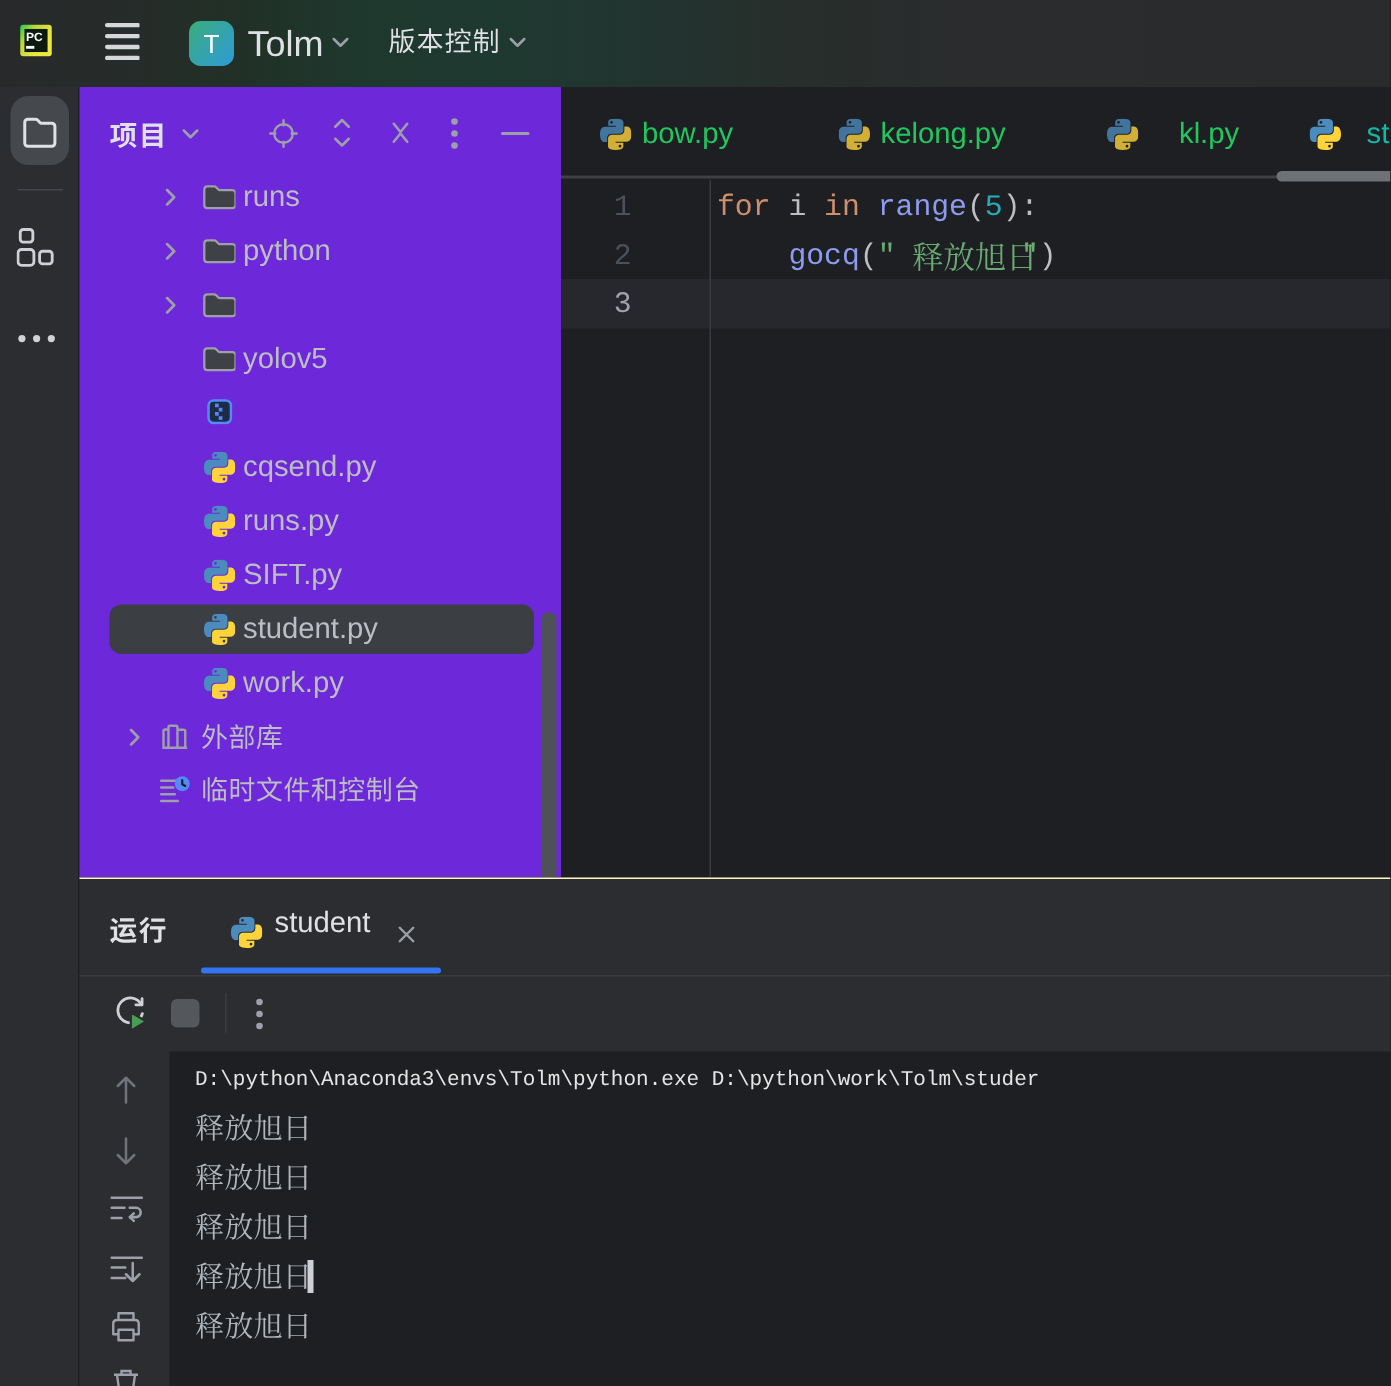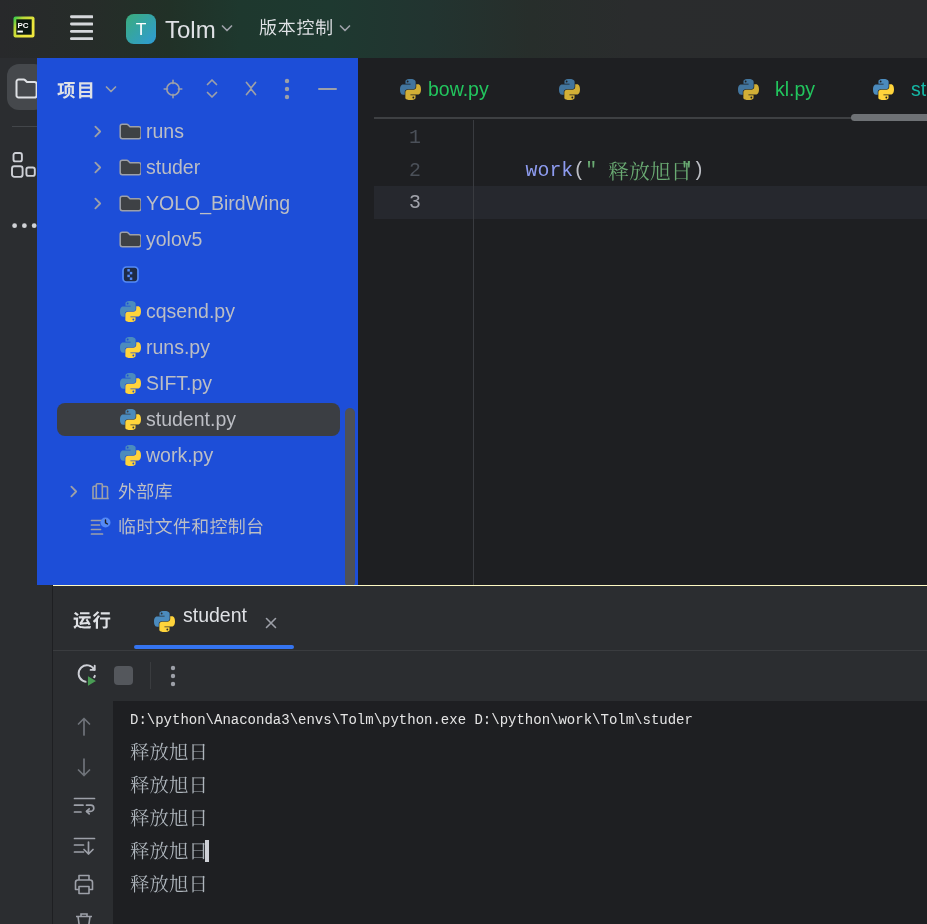--- a/index.html
+++ b/index.html
@@ -1,20 +1,20 @@
 <!DOCTYPE html>
 <html><head><meta charset="utf-8"><style>
 *{margin:0;padding:0;box-sizing:border-box}
 html,body{width:927px;height:924px;background:#1E1F22;overflow:hidden;position:relative;
  font-family:"Liberation Sans",sans-serif;-webkit-font-smoothing:antialiased}
 .abs{position:absolute}
 #topbar{left:0;top:0;width:927px;height:58px;
  background:linear-gradient(to right,#28292B 0px,#262C29 90px,#213127 170px,#1E382E 240px,#1E3930 330px,#223430 430px,#272E2B 530px,#2A2C2D 630px,#2A2B2D 927px)}
 #stripe{left:0;top:58px;width:53px;height:866px;background:#2B2D30;border-right:1px solid #1E1F22}
-#project{left:37px;top:58px;width:321px;height:527px;background:#1d4ed8}
+#project{left:53px;top:58px;width:321px;height:527px;background:#6d28d9}
 #editor{left:374px;top:58px;width:553px;height:527px;background:#1E1F22}
 #bottom{left:53px;top:585px;width:874px;height:339px;background:#2B2D30;border-top:1px solid #fef9c3}
 .mono{font-family:"Liberation Mono",monospace}
 .row{position:absolute;height:33px;line-height:33px;font-size:19.5px;color:#BCBEC4;white-space:pre}
 .tabtxt{position:absolute;font-size:19.5px;color:#22c55e;line-height:62px;white-space:pre}
 </style></head><body>
 <svg width="0" height="0" style="position:absolute">
     <defs>
 <symbol id="py" viewBox="0 0 110 110">
 <path fill="#4B8BBE" d="M54.9 0C26.8 0 28.6 12.2 28.6 12.2l0 12.7h26.8v3.8H17.9S0 26.6 0 54.9c0 28.3 15.7 27.3 15.7 27.3h9.3V69s-0.5-15.7 15.4-15.7h26.6s14.9 0.3 14.9-14.4V14.9S84.2 0 54.9 0zM40.1 8.5a4.8 4.8 0 1 1 0 9.6 4.8 4.8 0 0 1 0-9.6z"></path>
@@ -132,28 +132,27 @@
     <svg class="abs" style="left:82px;top:65px" width="22" height="17" viewBox="0 0 22 17">
       <use href="#folder"></use>
     </svg>
     <div class="row" style="left:109px;top:57px">runs</div>
     <svg class="abs" style="left:52px;top:101px" width="17" height="17">
       <use href="#chevR"></use>
     </svg>
     <svg class="abs" style="left:82px;top:101px" width="22" height="17" viewBox="0 0 22 17">
       <use href="#folder"></use>
     </svg>
-    <div class="row" style="left:109px;top:93px">studer</div>
+    <div class="row" style="left:109px;top:93px">python</div>
     <svg class="abs" style="left:52px;top:137px" width="17" height="17">
       <use href="#chevR"></use>
     </svg>
     <svg class="abs" style="left:82px;top:137px" width="22" height="17" viewBox="0 0 22 17">
       <use href="#folder"></use>
     </svg>
-    <div class="row" style="left:109px;top:129px">YOLO_BirdWing</div>
     <svg class="abs" style="left:82px;top:173px" width="22" height="17" viewBox="0 0 22 17">
       <use href="#folder"></use>
     </svg>
     <div class="row" style="left:109px;top:165px">yolov5</div>
     <svg class="abs" style="left:85px;top:208px" width="17" height="17" viewBox="0 0 20 20">
 <rect x="1.2" y="1.2" width="17.6" height="17.6" rx="4" fill="#1E2B45" stroke="#548AF7" stroke-width="2"></rect>
 <g fill="#548AF7">
         <rect x="6.3" y="3.6" width="2.9" height="2.9"></rect>
         <rect x="9.2" y="6.9" width="2.9" height="2.9"></rect>
         <rect x="6.3" y="10.2" width="2.9" height="2.9"></rect>
@@ -206,35 +205,37 @@
   </div>
 <div id="editor" class="abs">
     <div class="abs" style="left:0;top:128px;width:553px;height:33px;background:#26282E"></div>
     <svg class="abs" style="left:26px;top:21px;opacity:.8" width="21" height="21">
       <use href="#py"></use>
     </svg>
     <div class="tabtxt" style="left:54px;top:0">bow.py</div>
     <svg class="abs" style="left:185px;top:21px;opacity:.8" width="21" height="21">
       <use href="#py"></use>
     </svg>
+    <div class="tabtxt" style="left:213px;top:0">kelong.py</div>
     <svg class="abs" style="left:364px;top:21px;opacity:.8" width="21" height="21">
       <use href="#py"></use>
     </svg>
-    <div class="tabtxt" style="left:401px;top:0">kl.py</div>
+    <div class="tabtxt" style="left:412px;top:0">kl.py</div>
     <svg class="abs" style="left:499px;top:21px" width="21" height="21">
       <use href="#py"></use>
     </svg>
     <div class="tabtxt" style="left:537px;top:0;color:#14b8a6">stu</div>
     <div class="abs" style="left:0;top:58.5px;width:553px;height:2.5px;background:#3E4043"></div>
     <div class="abs" style="left:477px;top:56px;width:76px;height:7px;background:#6E7175;border-radius:3.5px 0 0 3.5px"></div>
     <div class="abs" style="left:99px;top:62px;width:1px;height:465px;background:#393B40"></div>
     <div class="row mono" style="left:0;top:63px;width:47px;text-align:right;color:#4B5059;font-size:19.83px">1</div>
     <div class="row mono" style="left:0;top:96px;width:47px;text-align:right;color:#4B5059;font-size:19.83px">2</div>
     <div class="row mono" style="left:0;top:128px;width:47px;text-align:right;color:#A1A3AB;font-size:19.83px">3</div>
-    <div class="row mono" style="left:104px;top:96px;font-size:19.83px">    <span style="color:#8D9BEF">work</span>(<span style="color:#6AAB73">"</span><span id="edstr" style="display:inline-block;width:83.6px;vertical-align:top"></span><span style="color:#6AAB73">"</span>)</div>
+    <div class="row mono" style="left:104px;top:63px;font-size:19.83px"><span style="color:#CF8E6D">for</span> i <span style="color:#CF8E6D">in</span> <span style="color:#8D9BEF">range</span>(<span style="color:#2AACB8">5</span>):</div>
+    <div class="row mono" style="left:104px;top:96px;font-size:19.83px">    <span style="color:#8D9BEF">gocq</span>(<span style="color:#6AAB73">"</span><span id="edstr" style="display:inline-block;width:83.6px;vertical-align:top"></span><span style="color:#6AAB73">"</span>)</div>
     <svg class="abs" style="left:233.5px;top:103px" width="88" height="26">
       <path d="M9.1 4.0 7.2 3.3C7.0 4.3 6.5 6.4 6.0 7.7L6.3 7.8C7.1 6.7 7.9 5.2 8.3 4.4C8.8 4.4 9.0 4.2 9.1 4.0ZM1.8 3.9 1.5 4.0C1.9 4.9 2.2 6.3 2.2 7.4C3.2 8.5 4.6 6.2 1.8 3.9ZM16.9 9.9 16.0 11.1H14.2V9.3C14.7 9.2 14.9 9.0 14.9 8.7L12.8 8.5V11.1H8.8L9.0 11.7H12.8V14.5H7.7L7.9 15.1H12.8V19.6H13.1C13.6 19.6 14.2 19.3 14.2 19.1V15.1H19.7C20.0 15.1 20.2 15.0 20.2 14.7C19.6 14.1 18.4 13.2 18.4 13.2L17.5 14.5H14.2V11.7H18.1C18.4 11.7 18.6 11.6 18.7 11.4C18.0 10.8 16.9 9.9 16.9 9.9ZM5.5 19.2V10.2C6.2 11.1 7.0 12.2 7.3 13.1C8.6 14.0 9.7 11.5 5.5 9.8V9.0H8.8C9.0 9.0 9.2 8.9 9.3 8.7C8.7 8.1 7.7 7.3 7.7 7.3L6.9 8.4H5.5V2.4C6.4 2.2 7.2 2.0 7.9 1.8C8.2 2.0 8.5 2.0 8.7 1.9L8.8 2.4H9.8C10.5 4.2 11.6 5.6 12.9 6.8C11.5 7.9 9.8 8.8 7.8 9.5L8.0 9.9C10.3 9.3 12.2 8.4 13.7 7.4C15.2 8.4 17.0 9.1 19.0 9.6C19.2 9.0 19.6 8.6 20.2 8.5L20.2 8.3C18.1 8.0 16.3 7.4 14.7 6.6C16.1 5.4 17.1 4.1 17.9 2.5C18.4 2.5 18.6 2.4 18.8 2.3L17.3 0.9L16.4 1.7H8.8L7.4 0.5C6.0 1.2 3.3 2.2 1.0 2.7L1.1 3.1C2.1 3.0 3.3 2.8 4.3 2.6V8.4H0.9L1.0 9.0H4.0C3.4 11.7 2.3 14.5 0.8 16.6L1.1 16.8C2.4 15.5 3.5 13.8 4.3 12.0V19.7H4.5C5.1 19.7 5.5 19.3 5.5 19.2ZM13.7 6.0C12.2 5.1 11.1 3.9 10.3 2.4H16.4C15.8 3.7 14.9 5.0 13.7 6.0Z M25.2 0.6 25.0 0.7C25.7 1.6 26.6 3.0 26.8 4.1C28.2 5.1 29.4 2.4 25.2 0.6ZM30.1 3.5 29.2 4.7H21.7L21.9 5.3H24.4C24.5 10.6 24.1 15.3 21.7 19.4L21.9 19.6C24.5 16.7 25.4 13.1 25.7 9.0H28.8C28.6 14.4 28.2 17.1 27.7 17.6C27.5 17.8 27.3 17.9 26.9 17.9C26.6 17.9 25.5 17.8 24.9 17.7L24.9 18.1C25.5 18.2 26.1 18.4 26.3 18.6C26.5 18.8 26.6 19.2 26.6 19.6C27.3 19.6 28.1 19.3 28.6 18.8C29.5 17.9 30.0 15.2 30.1 9.1C30.6 9.1 30.8 9.0 31.0 8.8L29.4 7.5L28.6 8.4H25.7C25.8 7.4 25.8 6.4 25.8 5.3H31.3C31.6 5.3 31.8 5.2 31.9 5.0C31.2 4.3 30.1 3.5 30.1 3.5ZM36.0 0.9 33.7 0.4C33.2 4.2 32.0 7.8 30.5 10.2L30.8 10.4C31.7 9.5 32.5 8.4 33.1 7.1C33.5 9.6 34.1 12.0 35.0 14.0C33.7 16.1 31.8 17.9 29.2 19.4L29.4 19.6C32.1 18.4 34.1 16.9 35.6 15.1C36.6 16.9 38.0 18.5 39.9 19.7C40.1 19.0 40.6 18.7 41.2 18.6L41.3 18.4C39.1 17.4 37.6 15.9 36.4 14.1C38.0 11.8 38.9 8.9 39.4 5.7H40.6C41.0 5.7 41.1 5.6 41.2 5.4C40.5 4.7 39.4 3.8 39.4 3.8L38.4 5.1H34.0C34.5 4.0 34.9 2.7 35.2 1.4C35.7 1.4 35.9 1.2 36.0 0.9ZM33.8 5.7H37.8C37.5 8.4 36.8 10.8 35.6 13.0C34.6 11.0 33.9 8.8 33.5 6.4Z M45.5 0.4V5.2H42.7L42.8 5.8H45.5C45.5 11.4 45.1 15.9 42.5 19.3L42.7 19.7C46.2 16.3 46.7 11.6 46.8 5.8H48.9V17.2C48.9 18.6 49.6 19.0 52.0 19.0H55.8C61.0 19.0 62.0 18.8 62.0 18.1C62.0 17.8 61.8 17.6 61.2 17.5L61.2 15.1H60.9C60.6 16.3 60.3 17.1 60.1 17.4C60.0 17.6 59.8 17.6 59.5 17.7C58.9 17.7 57.6 17.7 55.8 17.7H52.0C50.5 17.7 50.2 17.5 50.2 16.9V6.1C50.7 6.1 51.0 5.9 51.1 5.8L49.5 4.4L48.7 5.2H46.8L46.9 1.2C47.3 1.1 47.5 0.9 47.6 0.6ZM52.5 2.2V15.9H52.7C53.3 15.9 53.9 15.6 53.9 15.4V14.3H58.9V15.5H59.1C59.5 15.5 60.2 15.2 60.2 15.0V3.1C60.6 3.0 61.0 2.9 61.1 2.7L59.4 1.4L58.7 2.2H54.0L52.5 1.6ZM58.9 13.7H53.9V8.4H58.9ZM58.9 7.8H53.9V2.9H58.9Z M78.1 10.2V17.0H68.3V10.2ZM78.1 9.6H68.3V3.1H78.1ZM66.9 2.5V19.5H67.2C67.8 19.5 68.3 19.1 68.3 18.9V17.6H78.1V19.4H78.3C78.8 19.4 79.5 19.0 79.6 18.8V3.4C80.0 3.3 80.3 3.1 80.5 2.9L78.7 1.6L77.9 2.5H68.5L66.9 1.8Z" fill="#6AAB73"></path>
     </svg>
   </div>
 <div id="bottom" class="abs">
     <svg style="position:absolute;left:20px;top:20.5px" width="42" height="26">
       <path d="M7.0 5.2V7.3H16.5V5.2ZM1.0 6.4C2.0 7.2 3.5 8.3 4.2 9.0L5.8 7.4C5.0 6.7 3.5 5.7 2.5 5.0ZM7.0 17.9C7.7 17.6 8.7 17.5 14.9 16.9C15.2 17.4 15.4 17.9 15.6 18.3L17.6 17.2C16.9 15.9 15.5 13.5 14.4 11.8L12.6 12.7L13.9 15.0L9.4 15.4C10.3 14.2 11.1 12.7 11.8 11.4H17.7V9.3H5.8V11.4H9.1C8.5 12.9 7.6 14.3 7.3 14.7C7.0 15.3 6.6 15.6 6.3 15.7C6.5 16.3 6.9 17.4 7.0 17.9ZM5.1 10.6H0.6V12.7H2.9V17.9C2.1 18.2 1.2 18.9 0.4 19.7L2.0 21.9C2.8 20.8 3.6 19.6 4.2 19.6C4.6 19.6 5.2 20.1 6.0 20.6C7.3 21.3 8.8 21.5 11.1 21.5C13.1 21.5 16.1 21.4 17.5 21.4C17.5 20.7 17.9 19.5 18.1 18.9C16.2 19.2 13.1 19.4 11.2 19.4C9.2 19.4 7.5 19.3 6.3 18.5C5.8 18.2 5.4 17.9 5.1 17.8Z M27.8 5.3V7.5H36.8V5.3ZM24.2 4.3C23.3 5.6 21.5 7.3 20.0 8.2C20.4 8.7 20.9 9.6 21.2 10.1C23.0 8.8 25.0 6.9 26.3 5.2ZM27.0 10.5V12.6H32.5V19.0C32.5 19.3 32.3 19.4 32.0 19.4C31.7 19.4 30.4 19.4 29.4 19.4C29.7 20.0 30.0 21.0 30.1 21.6C31.7 21.6 32.9 21.6 33.7 21.2C34.5 20.9 34.7 20.3 34.7 19.1V12.6H37.3V10.5ZM24.9 8.3C23.7 10.4 21.7 12.6 19.8 13.9C20.2 14.3 21.0 15.3 21.3 15.8C21.8 15.4 22.3 14.9 22.8 14.4V21.7H25.0V12.0C25.8 11.0 26.5 10.1 27.0 9.1Z" fill="#DFE1E5"></path>
     </svg>
     <svg class="abs" style="left:101px;top:25px" width="21" height="21">
       <use href="#py"></use>

